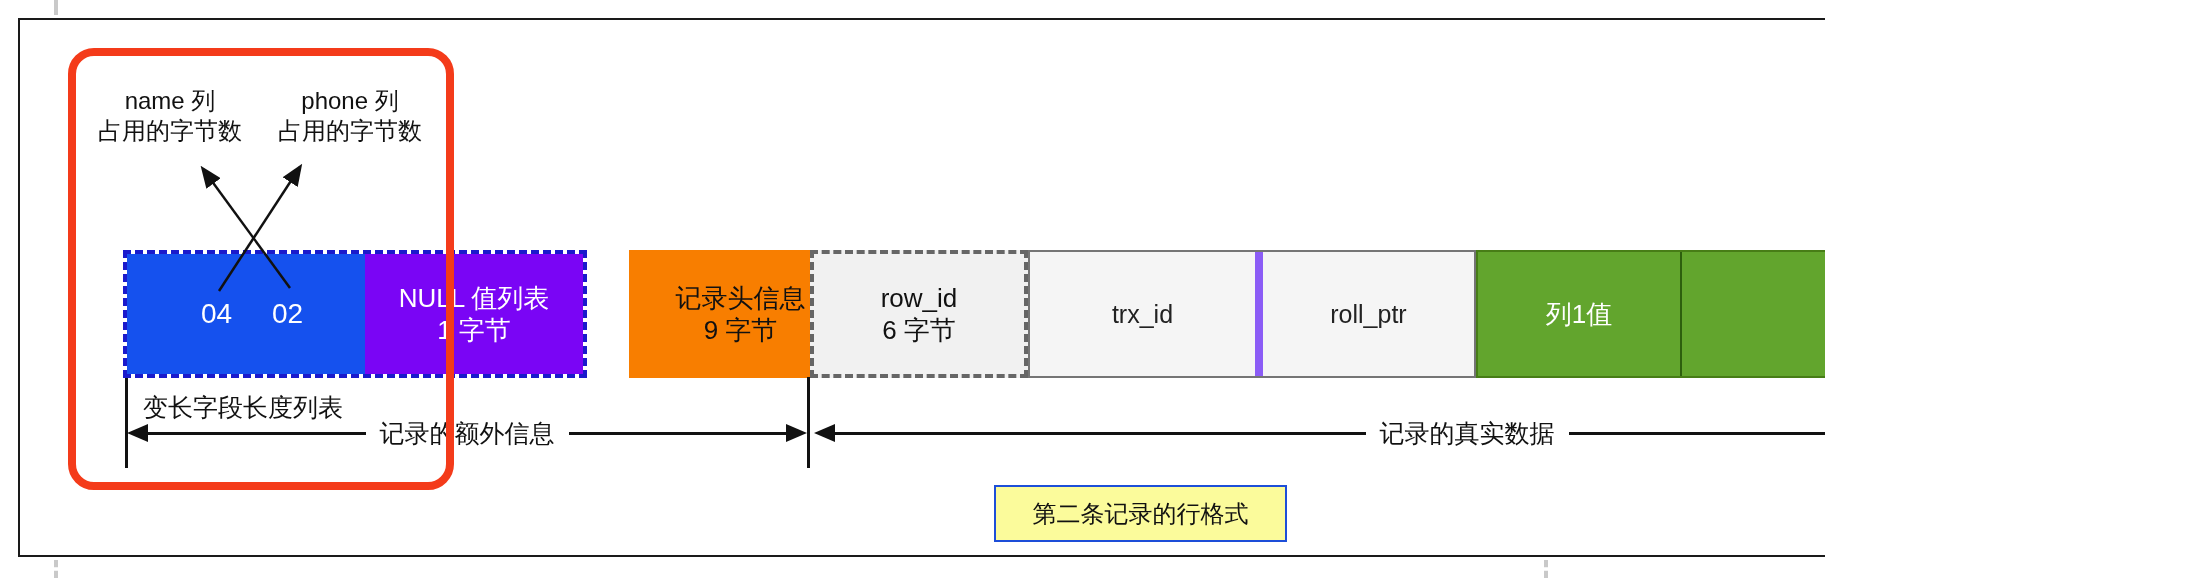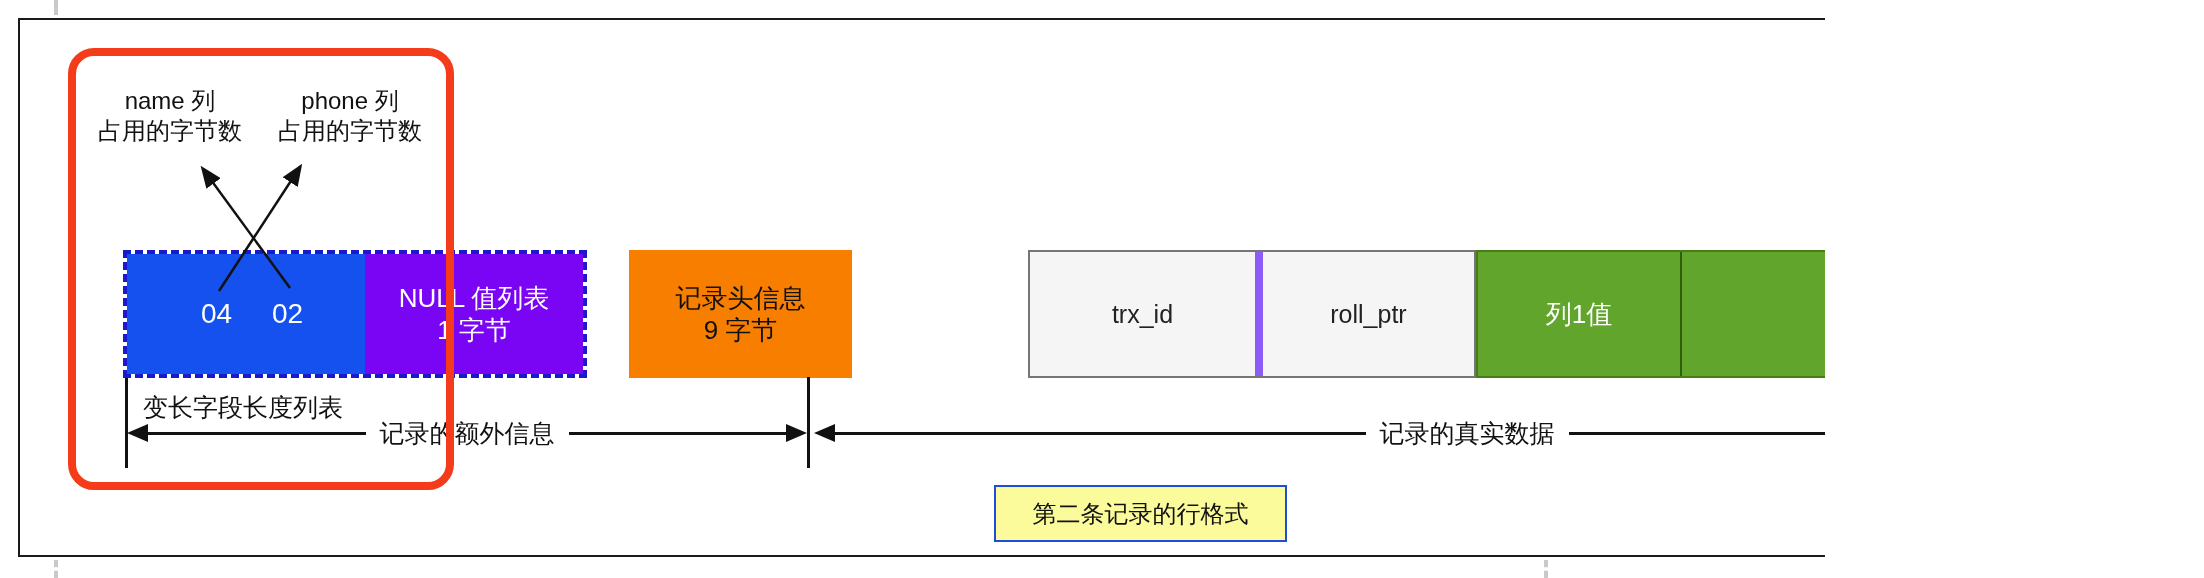--- a/index.html
+++ b/index.html
@@ -92,20 +92,24 @@
       <div>NULL 值列表</div>
       <div>1 字节</div>
     </div>
   </div>
 
   <div class="abs rowbox twoline" id="header-box" style="background-color: rgb(248, 126, 0);">
     <div>记录头信息</div>
     <div>9 字节</div>
   </div>
 
+  <div class="abs rowbox twoline" id="rowid-box" style="background-color: rgb(241, 241, 241);">
+    <div>row_id</div>
+    <div>6 字节</div>
+  </div>
 
   <div class="abs rowbox" id="sys-wrap" style="background-color: rgb(245, 245, 245);">
     <div class="sys-cell" id="trx-cell">trx_id</div>
     <div class="sys-cell" id="roll-cell">roll_ptr</div>
   </div>
 
   <div class="abs rowbox" id="green-wrap" style="background-color: rgb(98, 165, 45);">
     <div class="green-cell" id="col1-cell">列1值</div>
     <div class="green-cell" id="coln-cell">列n值</div>
   </div>

